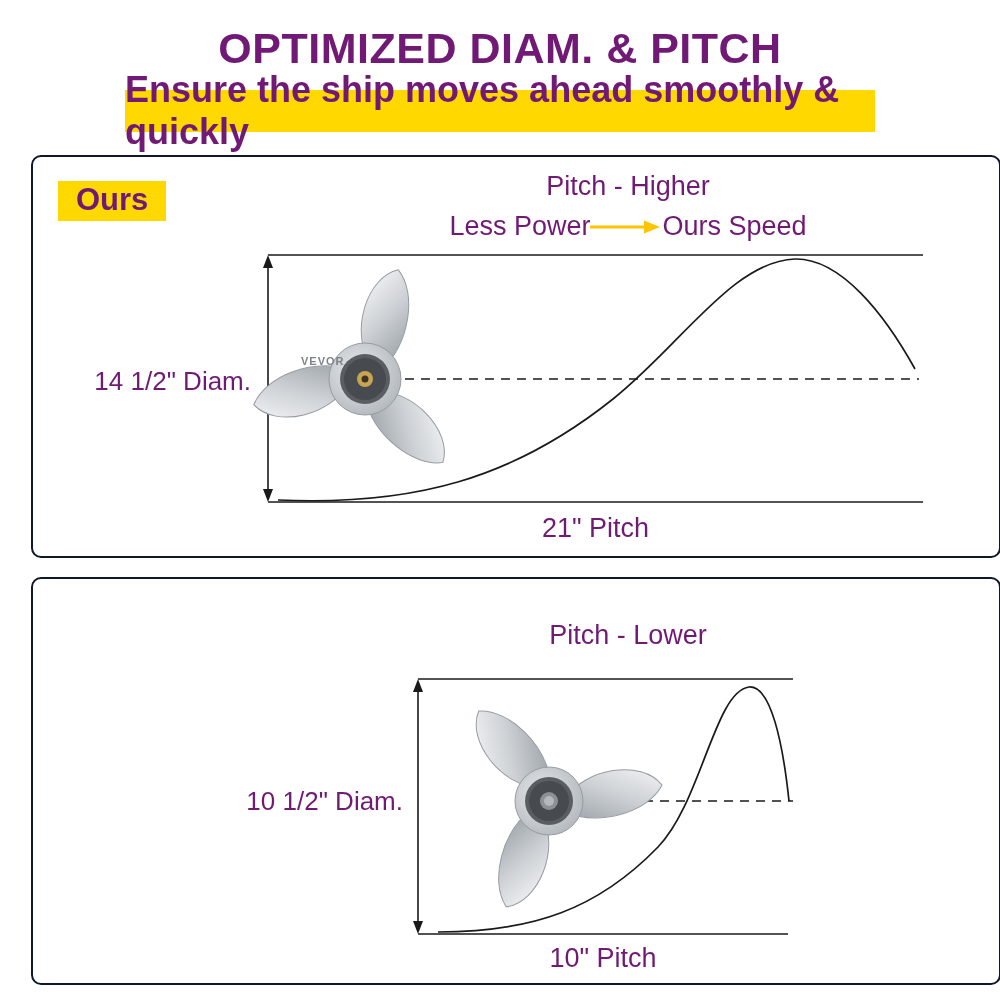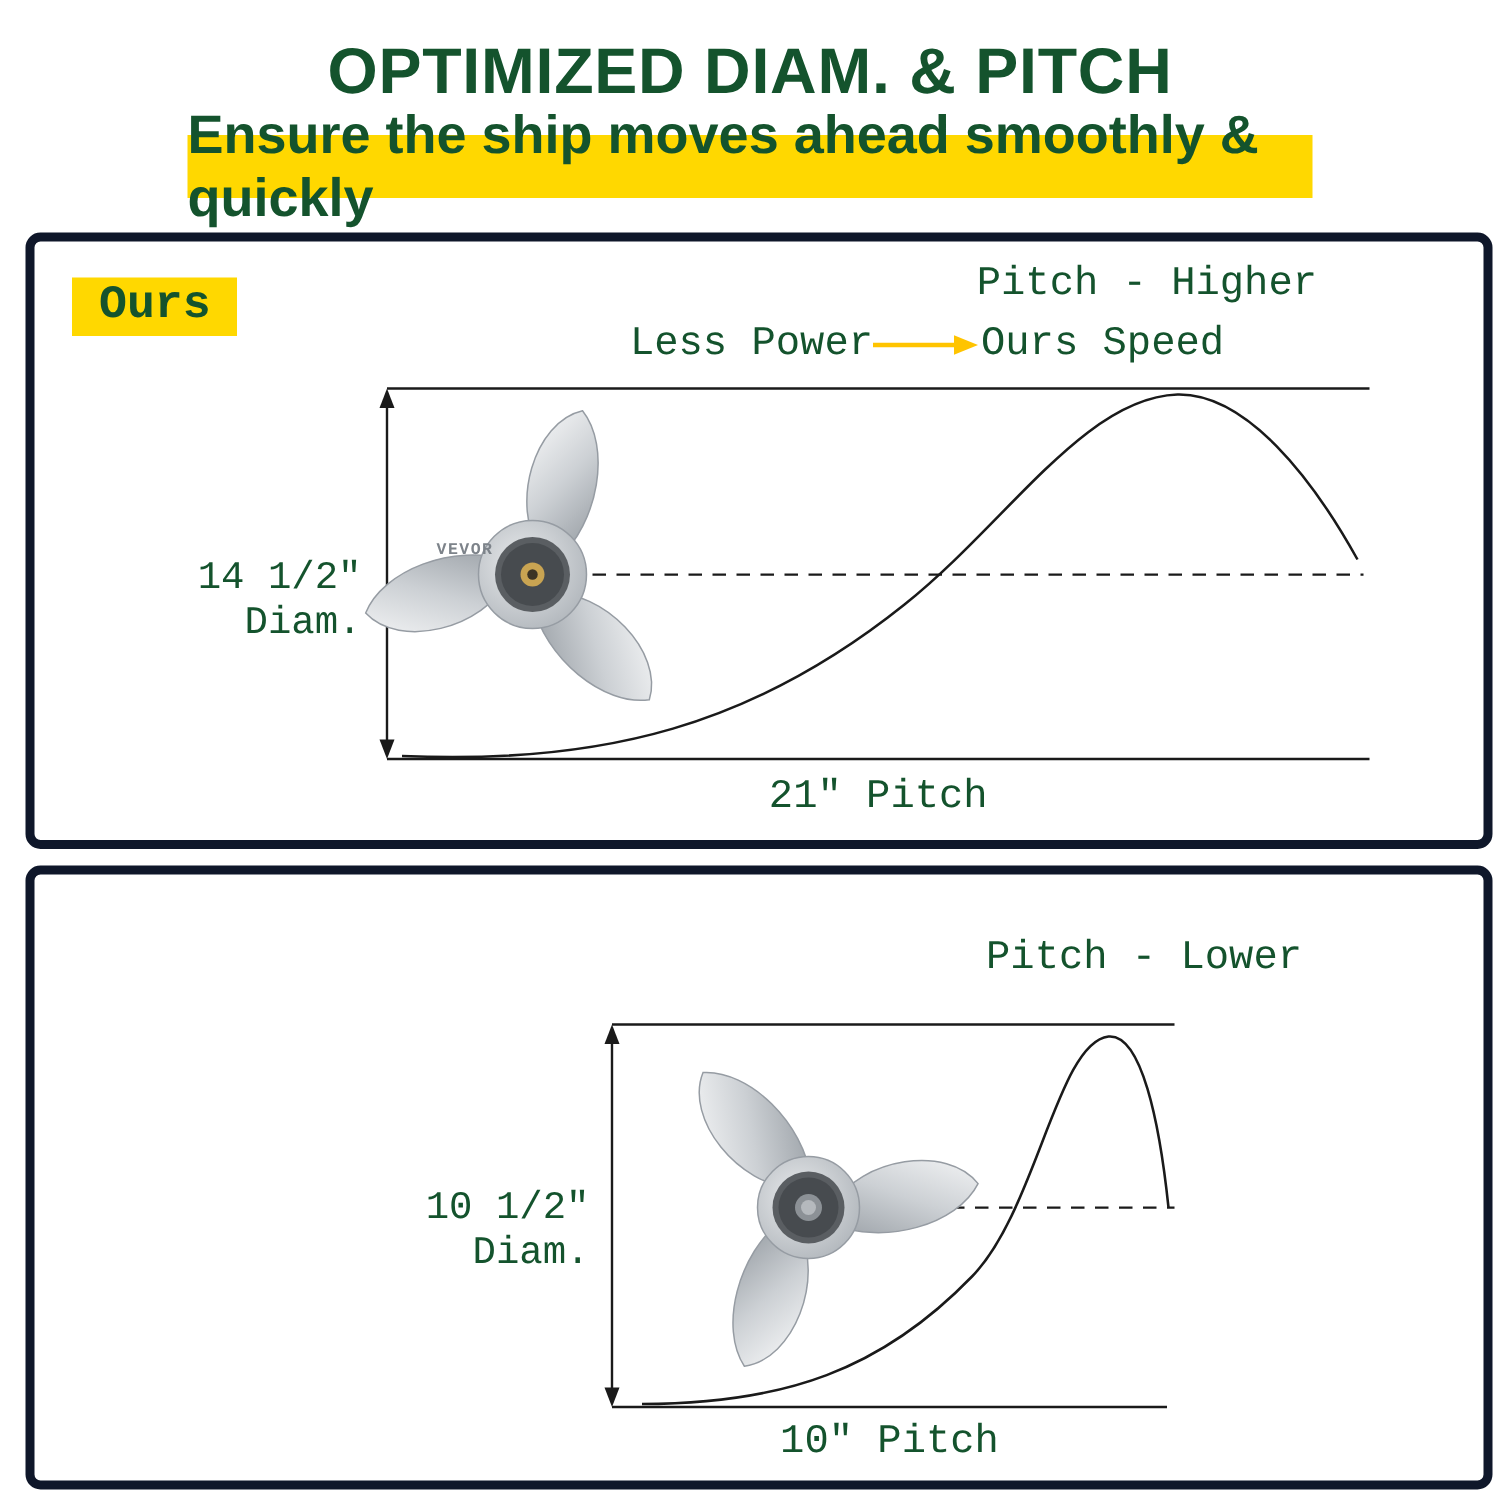--- a/index.html
+++ b/index.html
@@ -1,42 +1,42 @@
 <!DOCTYPE html>
 <html><head>
 <meta charset="utf-8">
 <style>
   html,body { margin:0; padding:0; background:#ffffff; }
   .page {
     position:relative; width:1000px; height:1000px; background:#ffffff;
-    font-family:"Liberation Sans", sans-serif; color:#14532d; overflow:hidden;
+    font-family:"Liberation Sans", sans-serif; color:#701a75; overflow:hidden;
   }
   .title {
     position:absolute; top:24px; left:0; width:100%; margin:0;
     text-align:center; font-size:43px; font-weight:900; letter-spacing:0.5px;
   }
   .banner {
     position:absolute; top:90px; left:125px; width:750px; height:42px;
     background:#FFD800; display:flex; align-items:center; justify-content:center;
     font-size:36px; font-weight:700;
   }
   .panel {
-    position:absolute; left:17px; width:966px; background:#fff;
-    border:6px solid #0f172a; border-radius:10px;font-family:Liberation Mono, monospace;
+    position:absolute; left:31px; width:966px; background:#fff;
+    border:2px solid #0f172a; border-radius:10px;
   }
   .panel-ours   { top:155px; height:399px; }
   .panel-others { top:577px; height:404px; }
   .badge {
     position:absolute; left:25px; top:24px; padding:1px 18px 3px 18px;
     font-size:31px; font-weight:700; z-index:3;
   }
   .badge-yellow { background:#FFD800; }
   .badge-gray   { background:#B0B0B0; }
   .pitch-heading {
-    position:absolute; top:14px; left:335px; width:520px; text-align:right;
+    position:absolute; top:14px; left:335px; width:520px; text-align:center;
     font-size:27px; z-index:3;
   }
   .power-speed {
     position:absolute; top:54px; left:335px; width:520px; z-index:3;
     display:flex; justify-content:center; align-items:center; font-size:27px;
   }
   .panel-others .pitch-heading { left:345px; width:500px;margin-top:27px; }
   .panel-others .power-speed   { left:320px; width:500px; }
   .diagram { position:absolute; left:0; top:0; width:100%; height:100%; z-index:1; }
   .diam-label { position:absolute; font-size:26px; z-index:3; }

